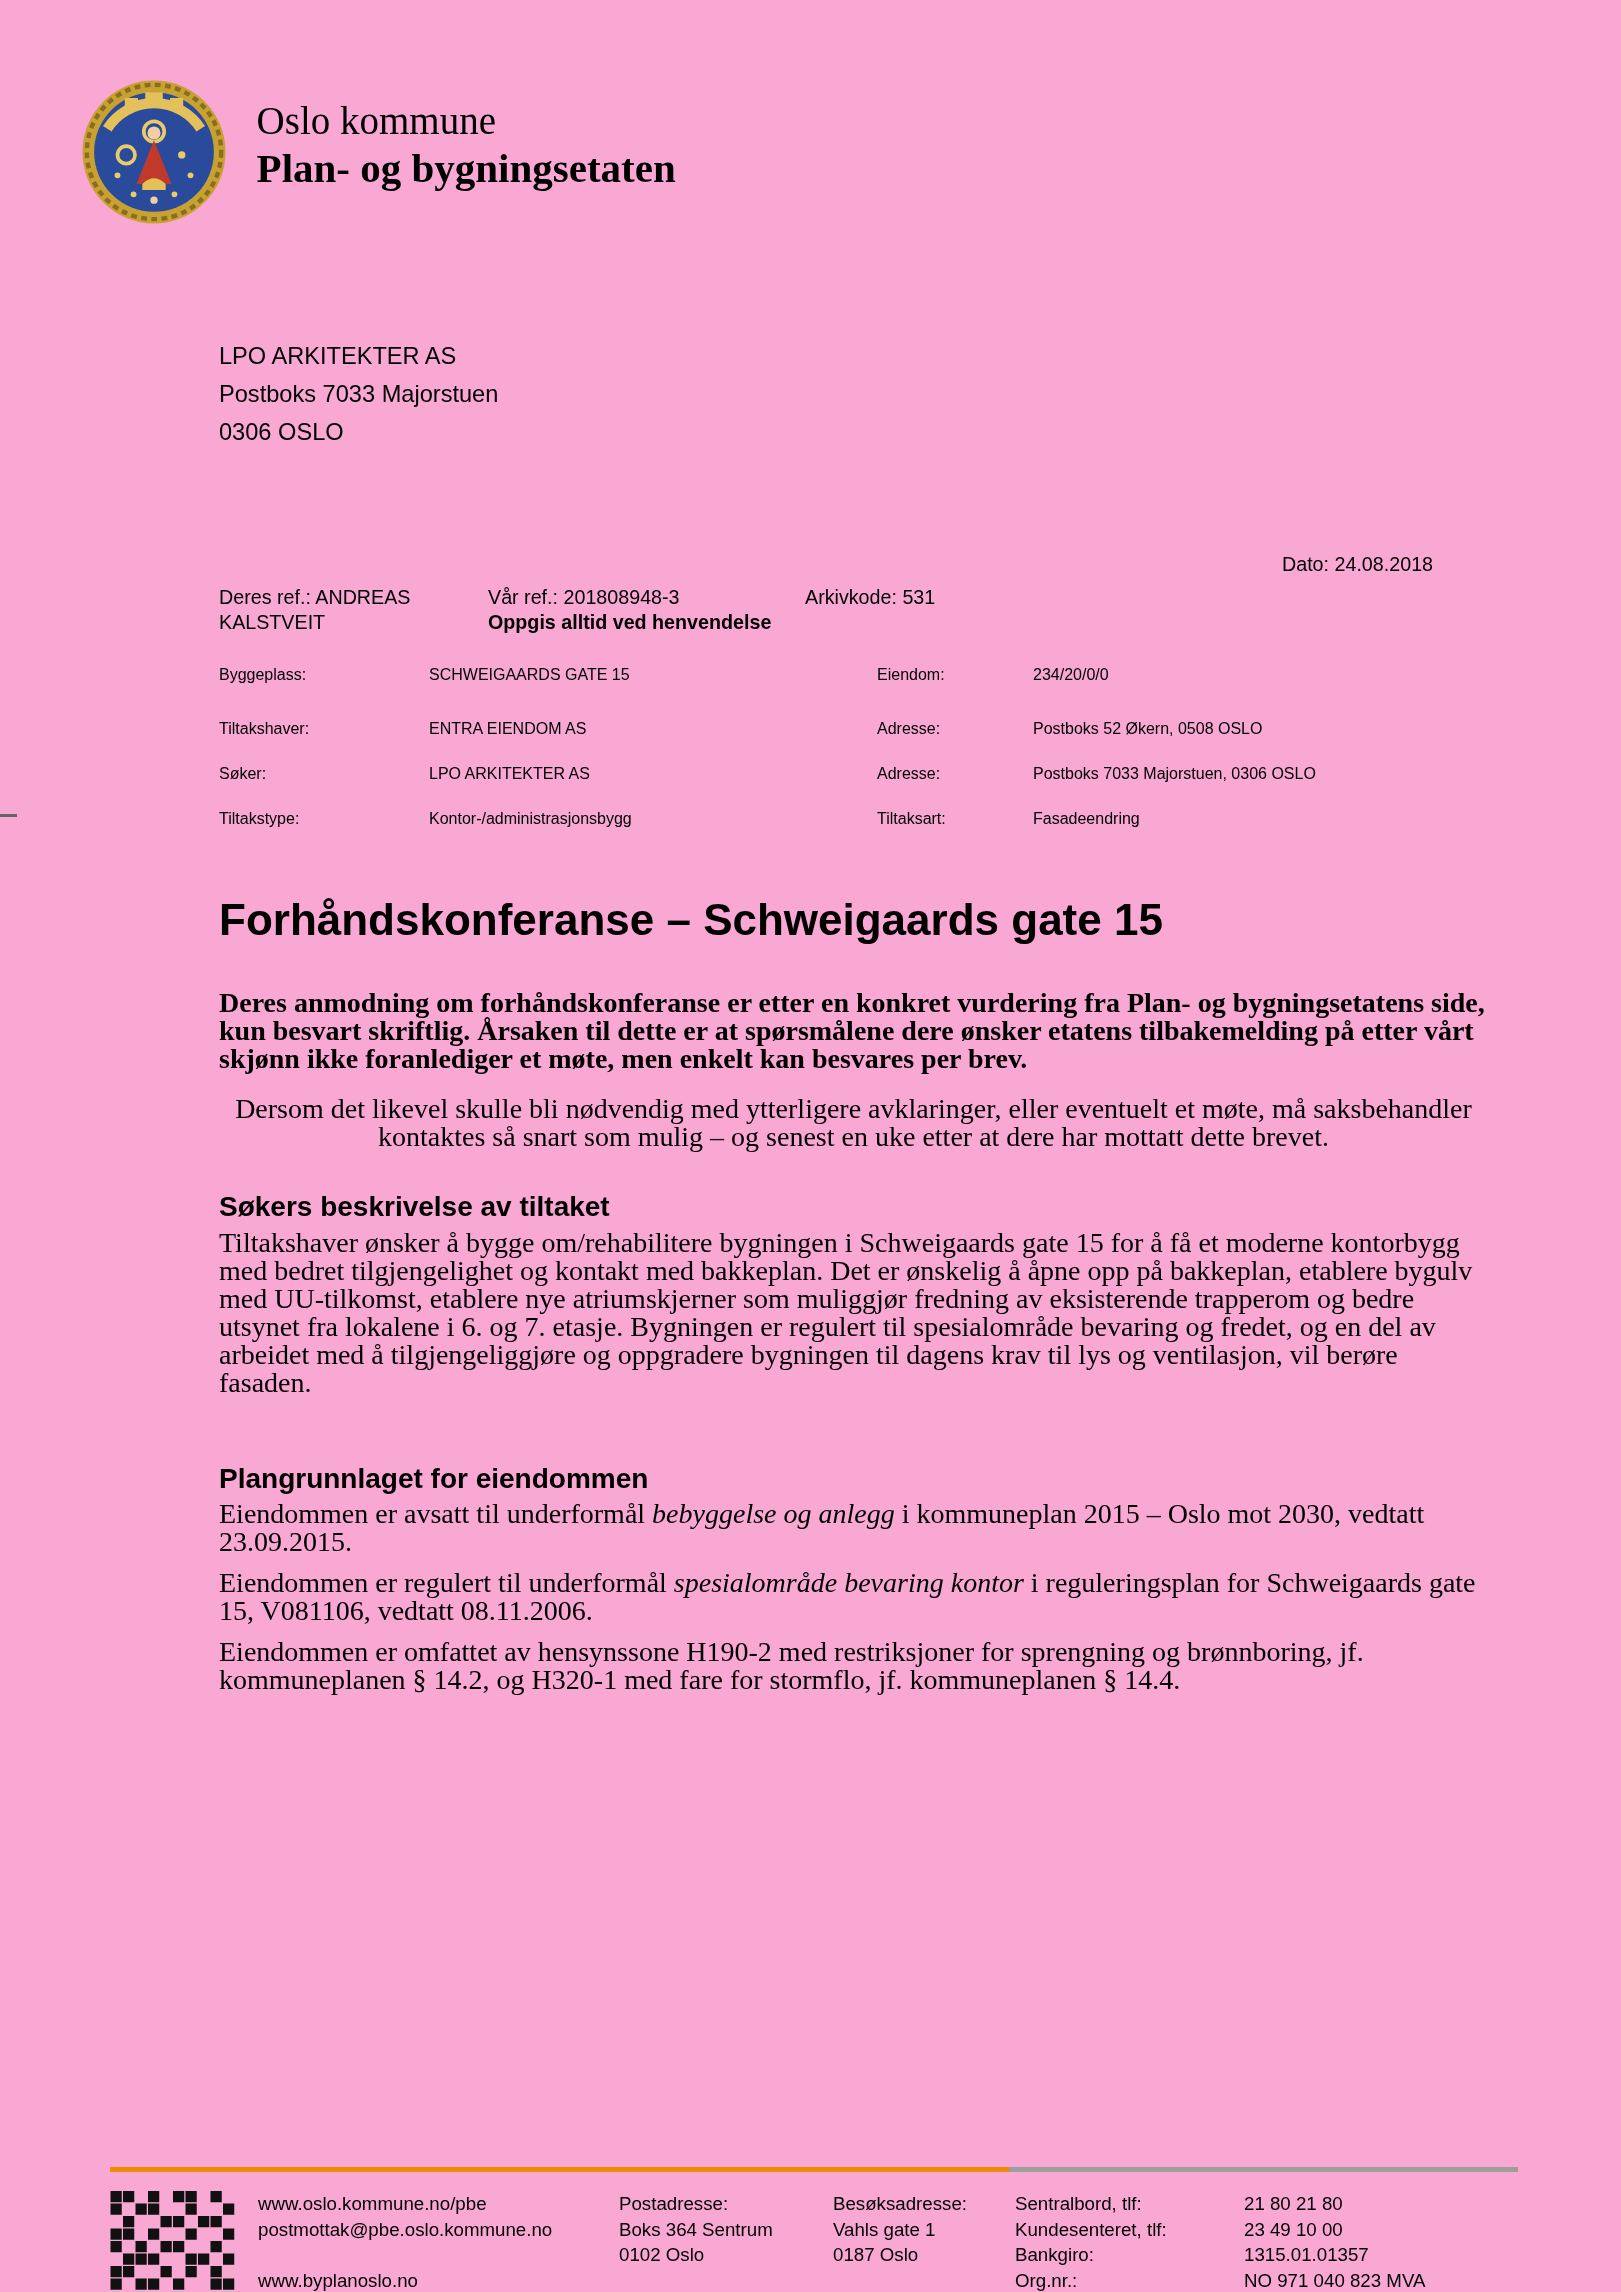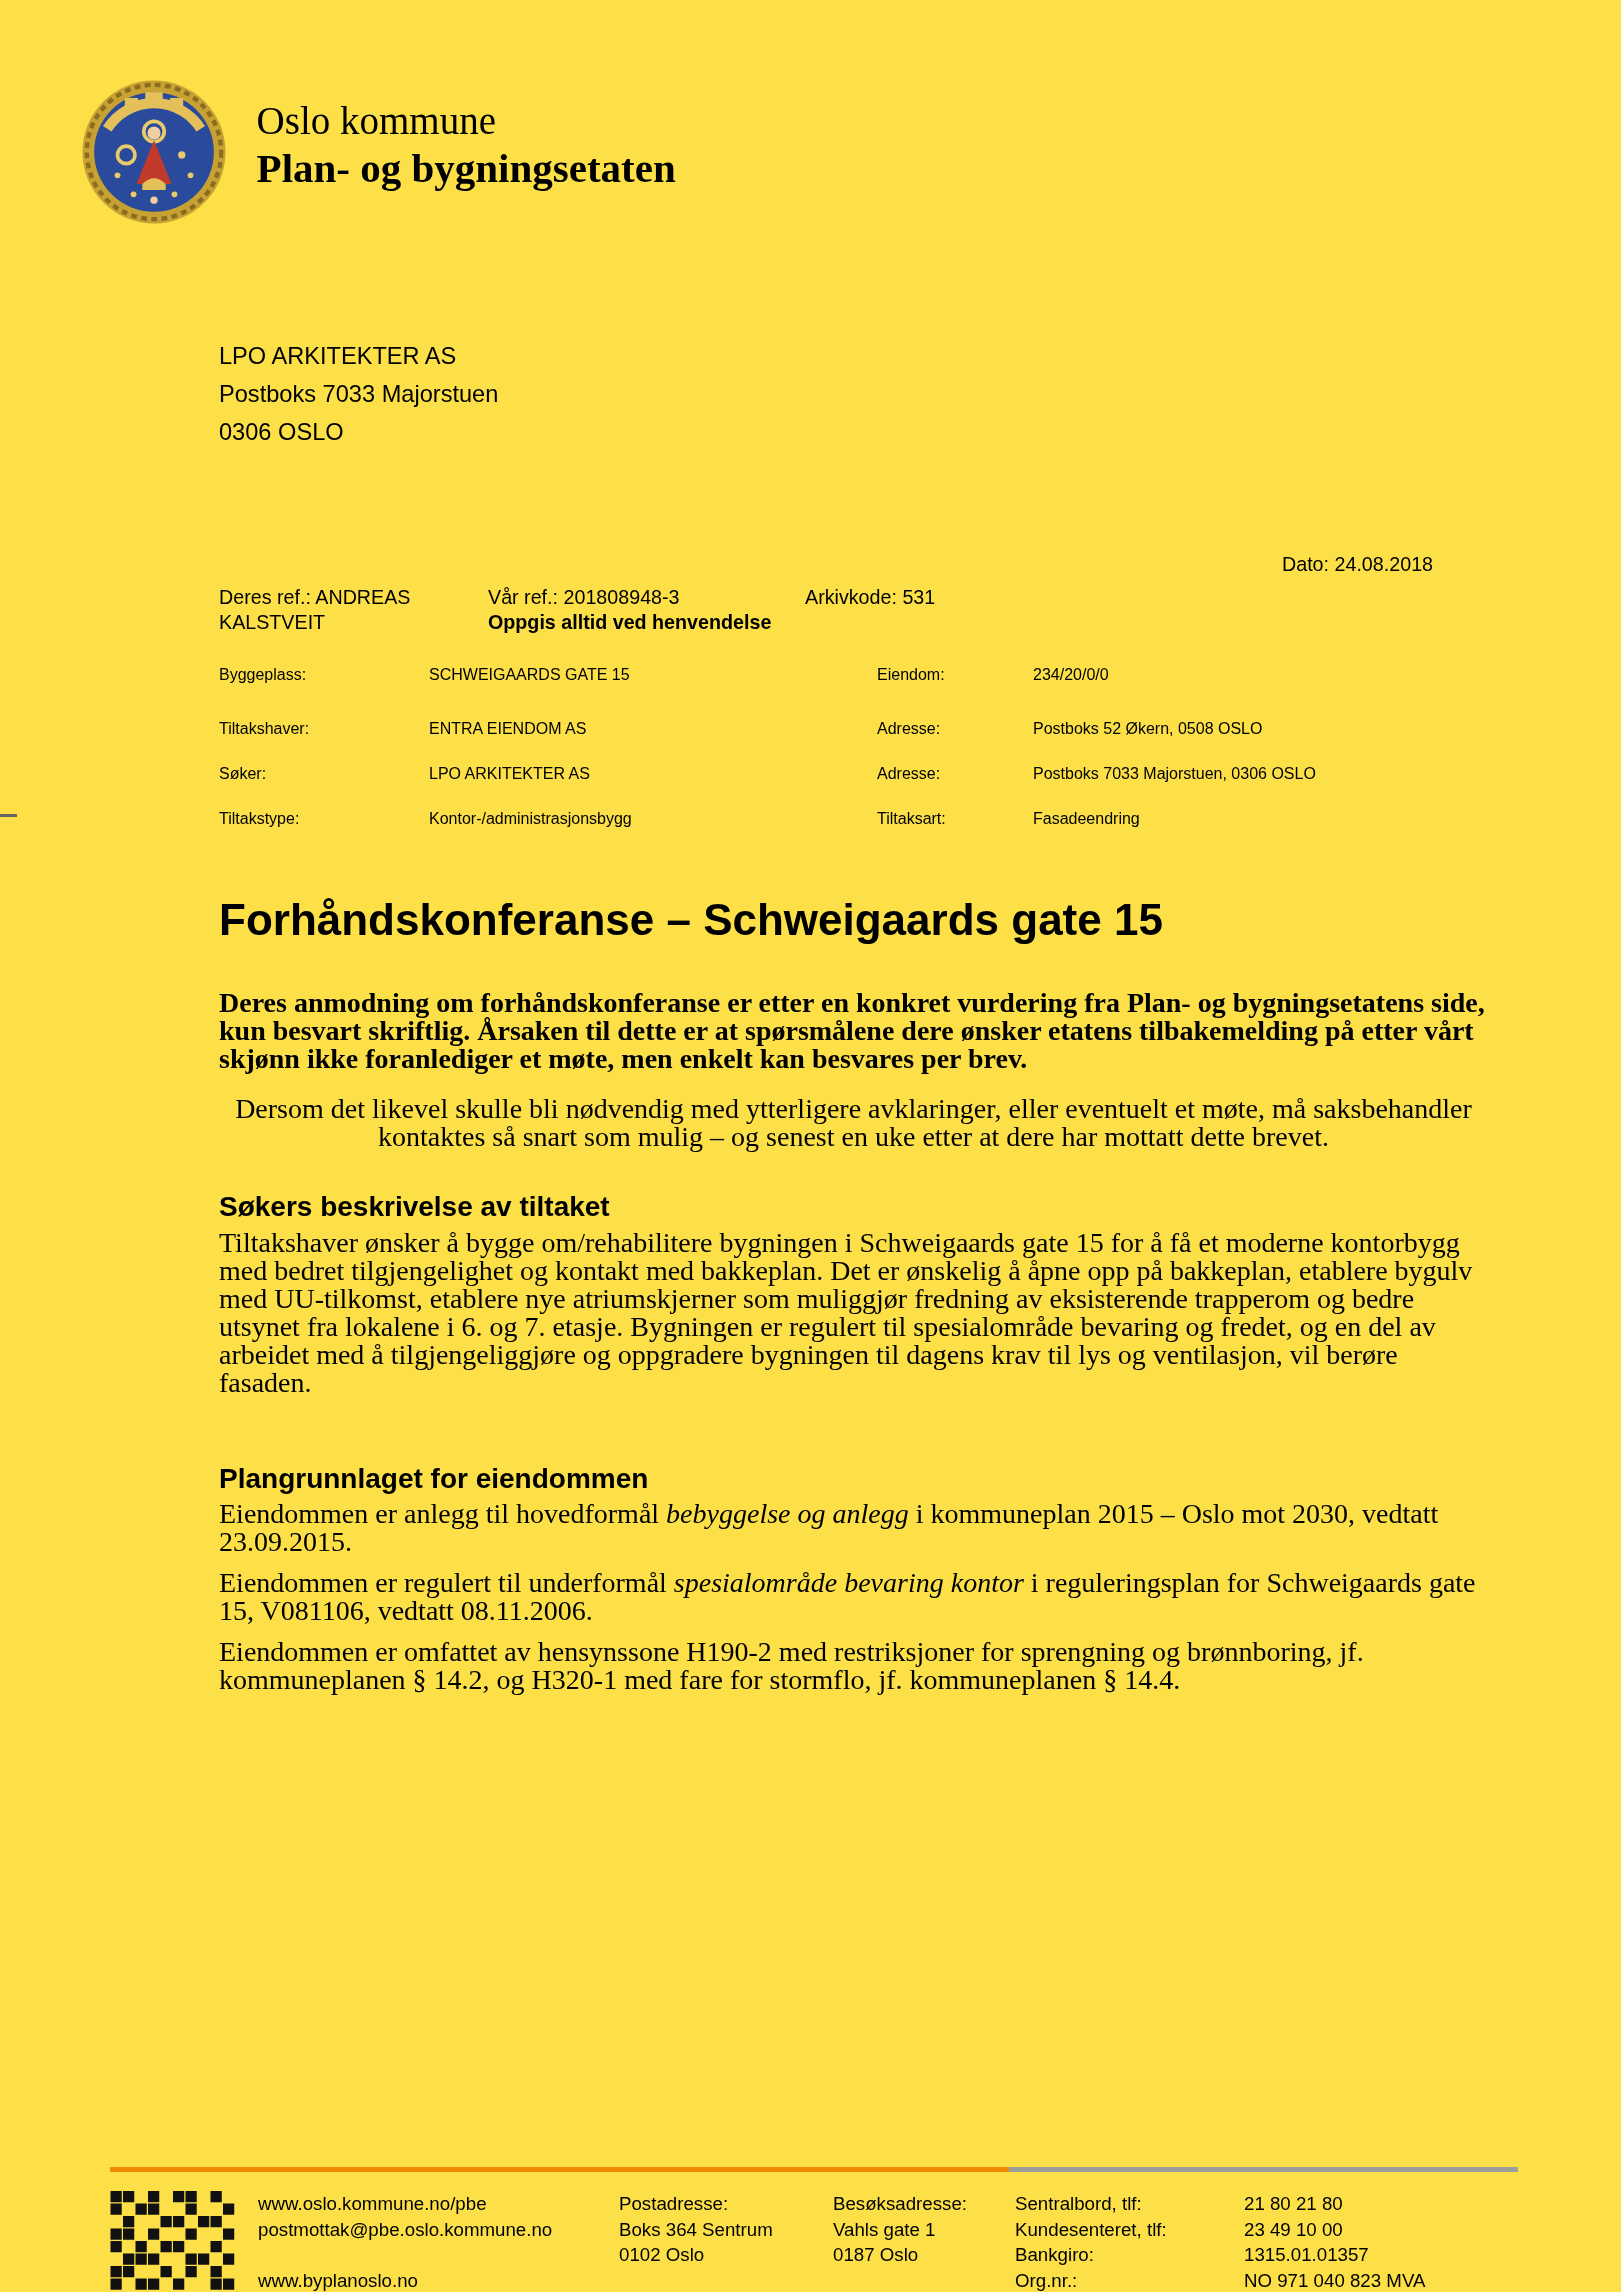--- a/index.html
+++ b/index.html
@@ -1,20 +1,20 @@
 <!DOCTYPE html>
 <html><head>
 <meta charset="utf-8">
 <style>
   html,body{margin:0;padding:0;background:#ffffff;}
   .page{
     position:relative;
     width:1621px;
     height:2292px;
-    background:#fde047;
+    background:#f9a8d4;
     font-family:"Liberation Sans", sans-serif;
     color:#000;
     overflow:hidden;
   }
   
   .letterhead{
     position:absolute;
     top:77px;left:81px;
     display:flex;
     align-items:flex-start;
@@ -181,21 +181,21 @@
 
     <h1>Forhåndskonferanse – Schweigaards gate 15</h1>
 
     <p class="serif bold-para">Deres anmodning om forhåndskonferanse er etter en konkret vurdering fra Plan- og bygningsetatens side, kun besvart skriftlig. Årsaken til dette er at spørsmålene dere ønsker etatens tilbakemelding på etter vårt skjønn ikke foranlediger et møte, men enkelt kan besvares per brev.</p>
     <p class="serif para">Dersom det likevel skulle bli nødvendig med ytterligere avklaringer, eller eventuelt et møte, må saksbehandler kontaktes så snart som mulig – og senest en uke etter at dere har mottatt dette brevet.</p>
 
     <h2>Søkers beskrivelse av tiltaket</h2>
     <p class="serif">Tiltakshaver ønsker å bygge om/rehabilitere bygningen i Schweigaards gate 15 for å få et moderne kontorbygg med bedret tilgjengelighet og kontakt med bakkeplan. Det er ønskelig å åpne opp på bakkeplan, etablere bygulv med UU-tilkomst, etablere nye atriumskjerner som muliggjør fredning av eksisterende trapperom og bedre utsynet fra lokalene i 6. og 7. etasje. Bygningen er regulert til spesialområde bevaring og fredet, og en del av arbeidet med å tilgjengeliggjøre og oppgradere bygningen til dagens krav til lys og ventilasjon, vil berøre fasaden.</p>
 
     <h2 class="big-gap">Plangrunnlaget for eiendommen</h2>
-    <p class="serif"><span>Eiendommen er anlegg til hovedformål </span><span class="italic">bebyggelse og anlegg</span><span> i kommuneplan 2015 – Oslo mot 2030, vedtatt 23.09.2015.</span></p>
+    <p class="serif"><span>Eiendommen er avsatt til underformål </span><span class="italic">bebyggelse og anlegg</span><span> i kommuneplan 2015 – Oslo mot 2030, vedtatt 23.09.2015.</span></p>
     <p class="serif gap-para"><span>Eiendommen er regulert til underformål </span><span class="italic">spesialområde bevaring kontor</span><span> i reguleringsplan for Schweigaards gate 15, V081106, vedtatt 08.11.2006.</span></p>
     <p class="serif gap-para">Eiendommen er omfattet av hensynssone H190-2 med restriksjoner for sprengning og brønnboring, jf. kommuneplanen § 14.2, og H320-1 med fare for stormflo, jf. kommuneplanen § 14.4.</p>
 
   </div>
 
   <div class="footer-rule">
     <div class="rule-orange"></div>
     <div class="rule-gray"></div>
   </div>
 

